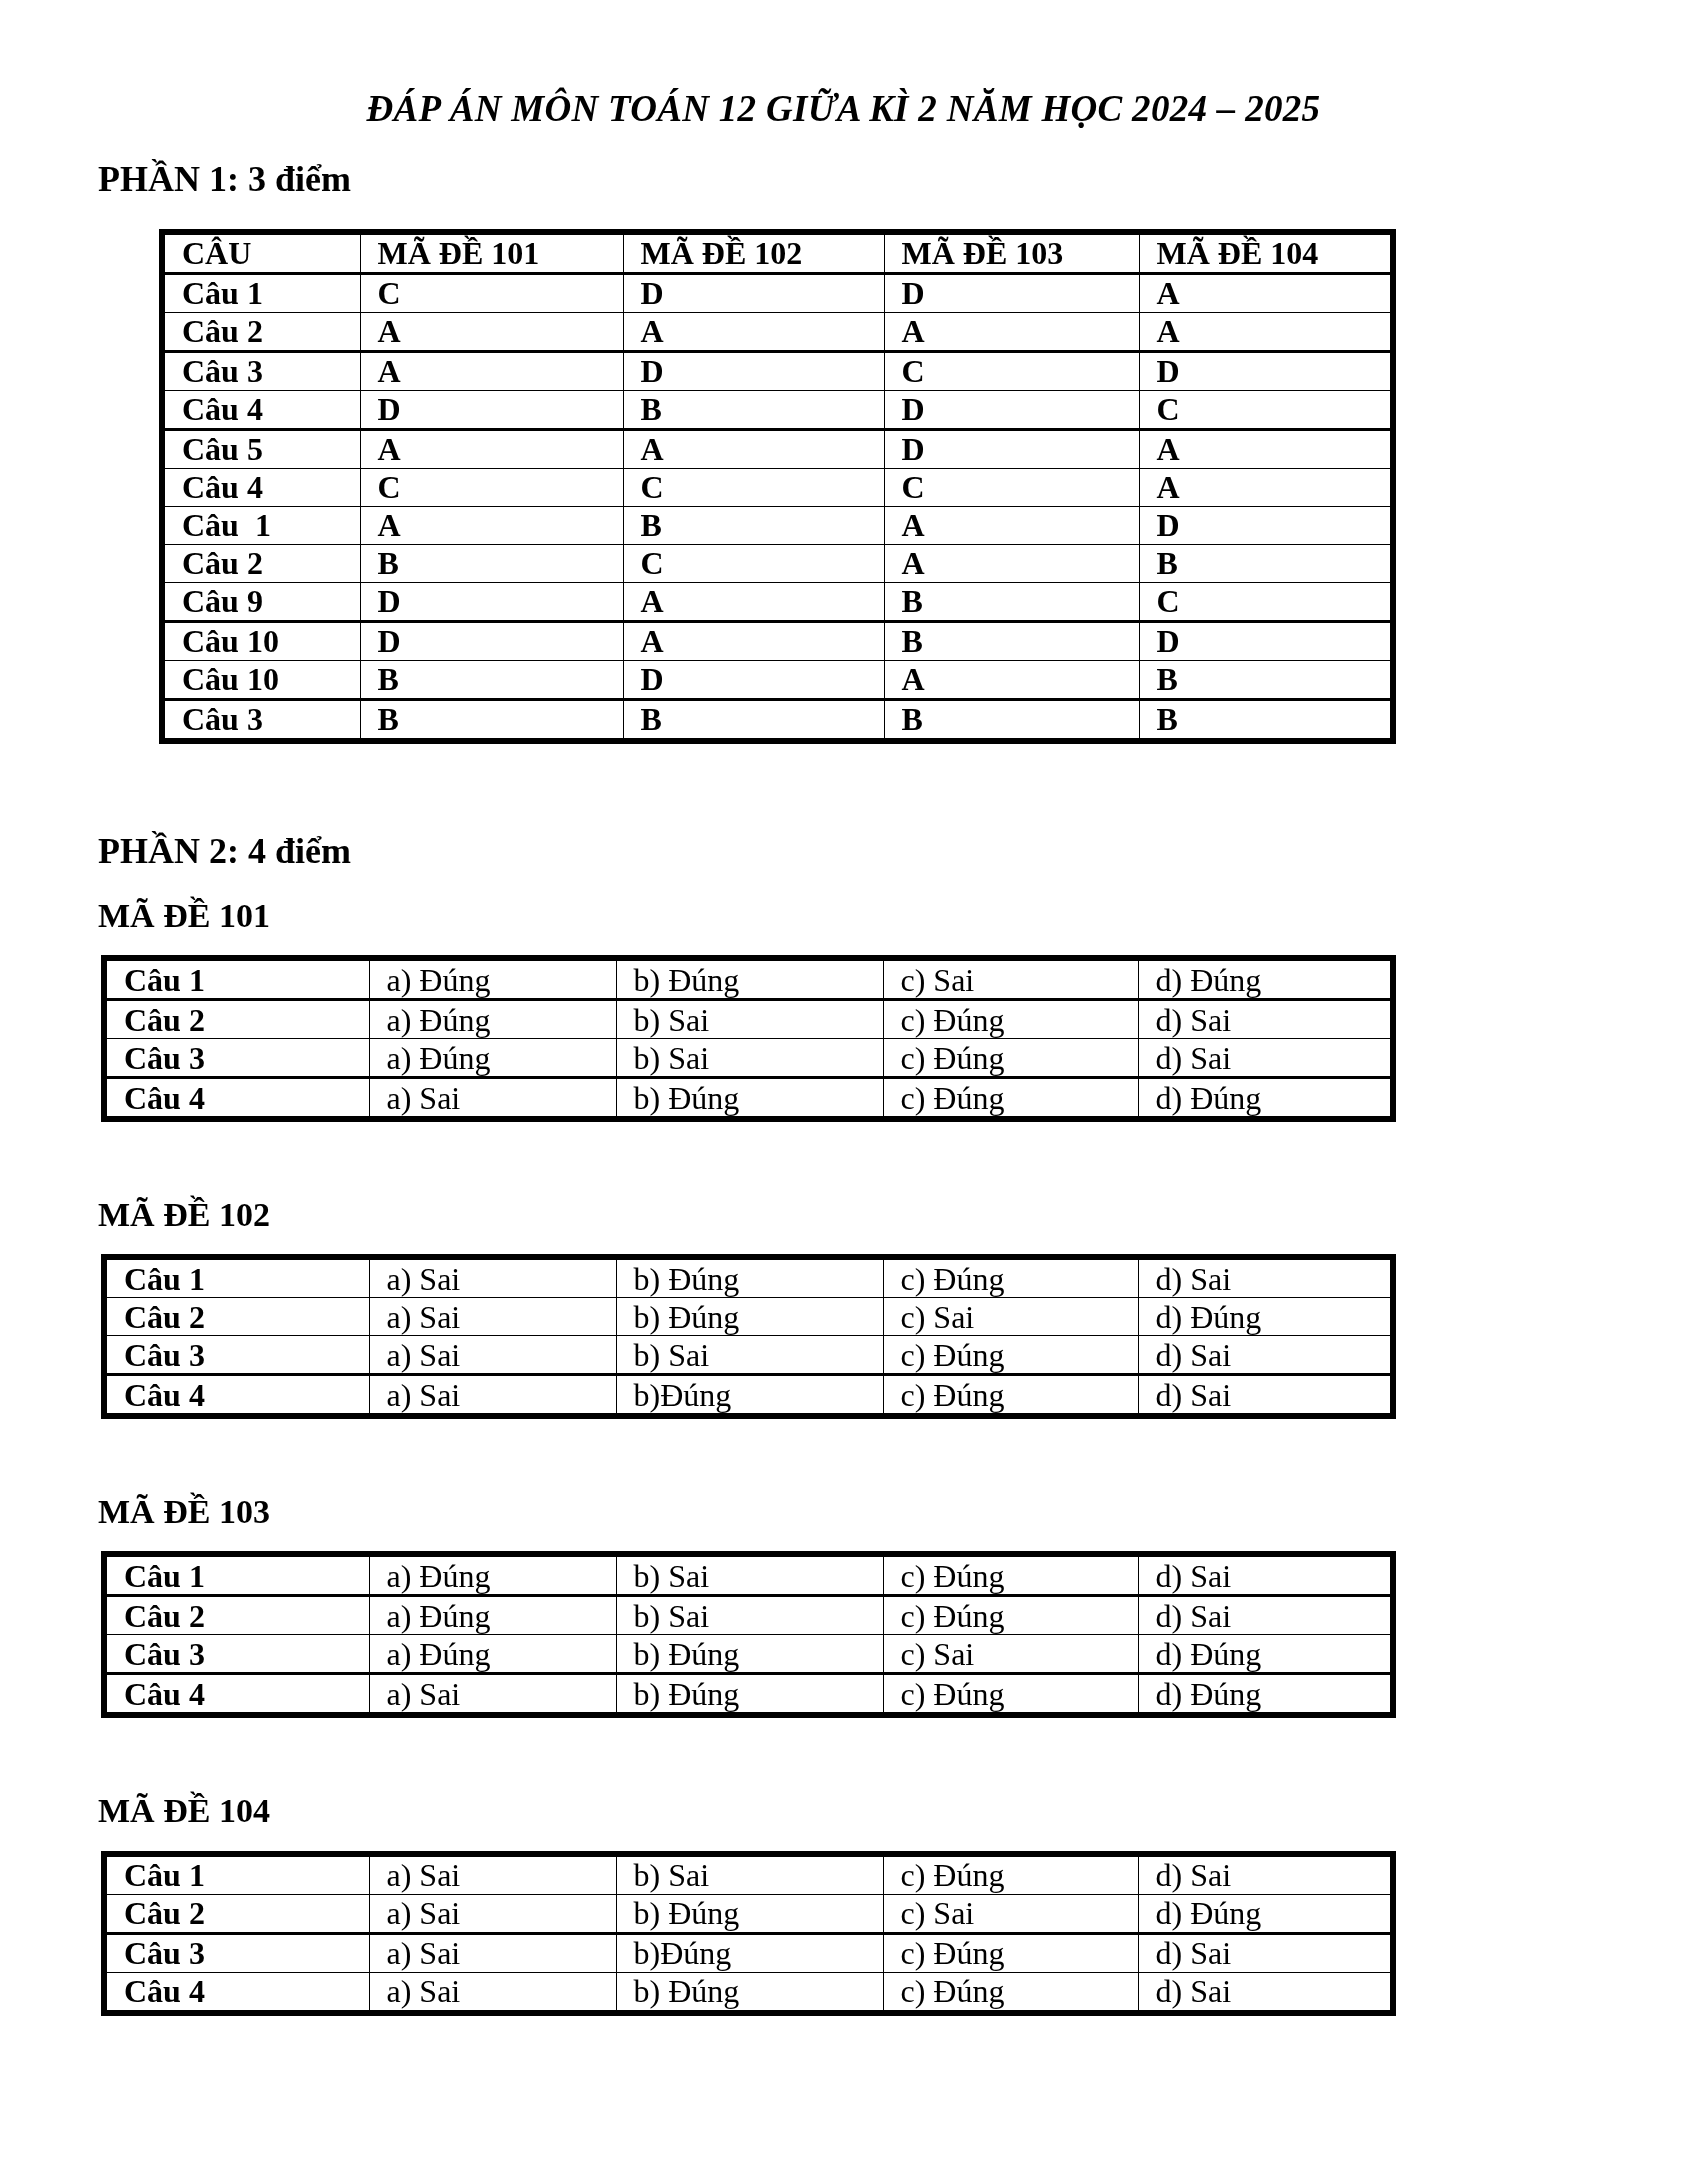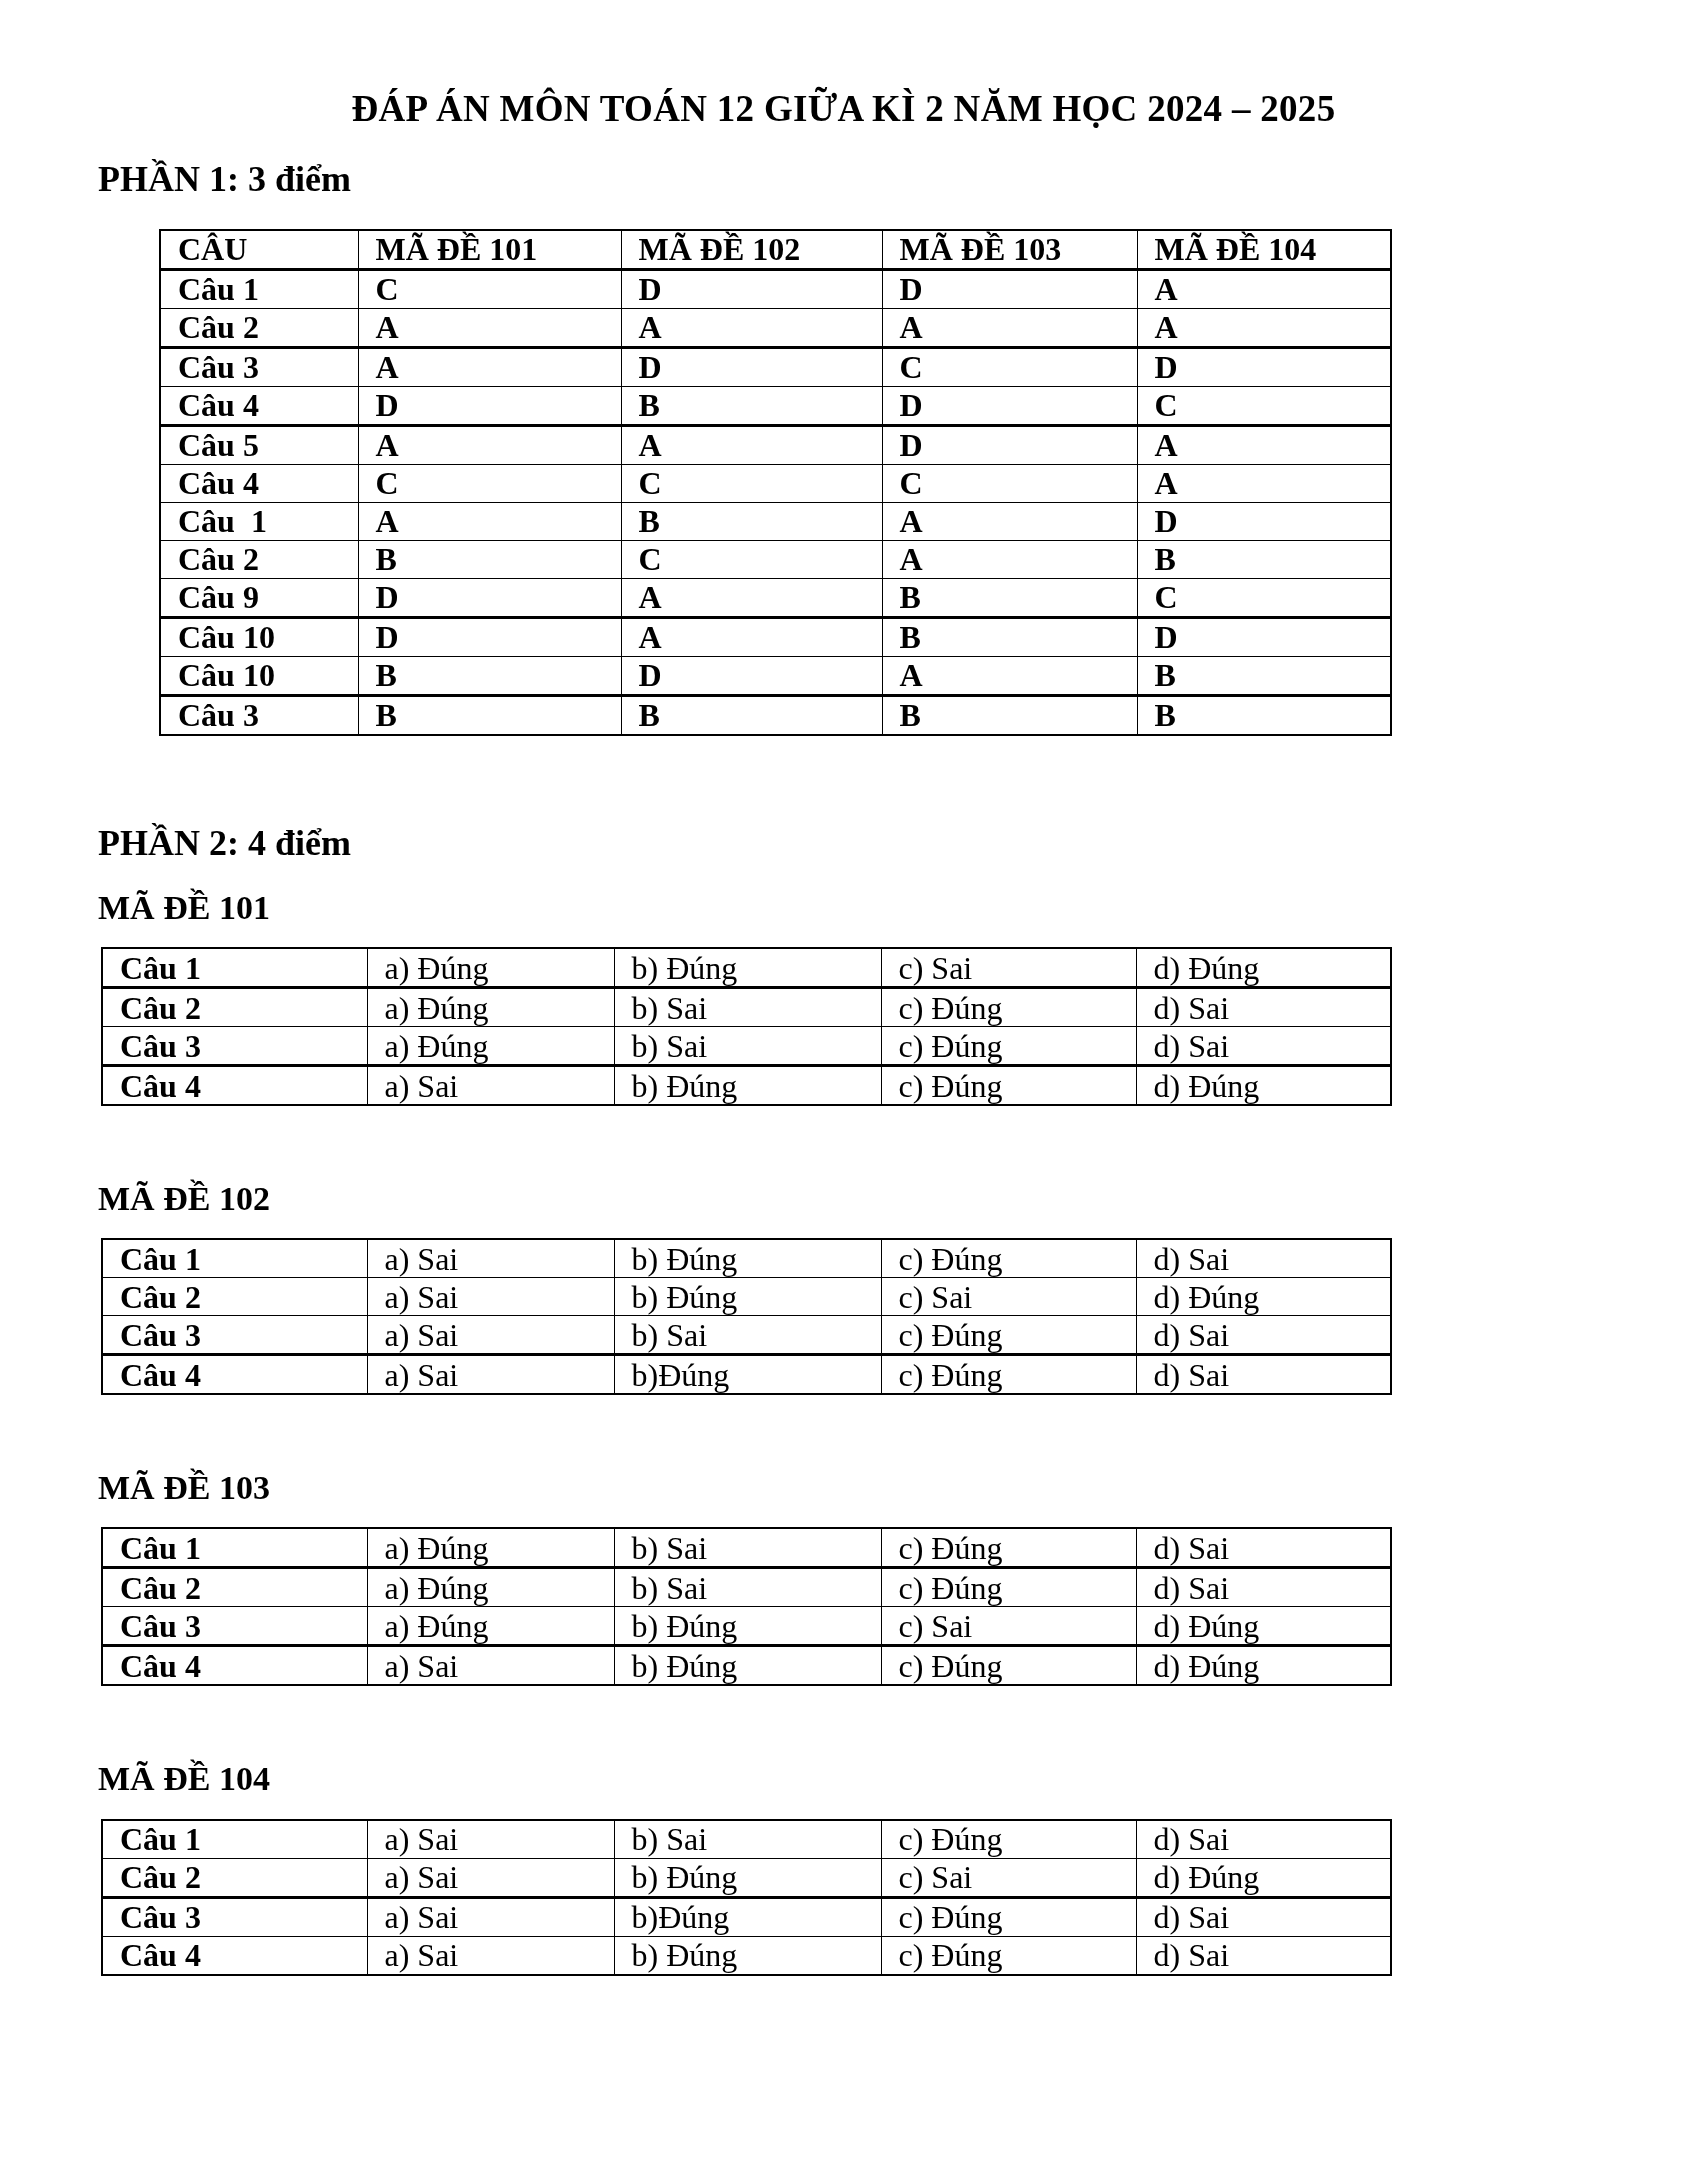--- a/index.html
+++ b/index.html
@@ -22,40 +22,41 @@
     box-sizing: border-box;
     overflow: hidden;
   }
   .title {
     margin: 0;
     text-align: center;
     font-size: 37px;
     font-weight: bold;
     line-height: 1.2;
     letter-spacing: 0.3px;
+    font-style: italic;
   }
   .section-heading {
     margin: 28px 0 0 98px;
     font-size: 36px;
     font-weight: bold;
     line-height: 1.15;
   }
   .code-heading {
     margin: 73px 0 0 98px;
     font-size: 34px;
     font-weight: bold;
     line-height: 1.15;
   }
   .code-heading.first {
     margin-top: 24px;
   }
   table.doc-table {
     border-collapse: collapse;
     table-layout: fixed;
-    border: 2px solid #000000;
+    border: 6px solid #000000;
   }
   table.t1 {
     margin: 28px 0 0 159px;
     width: 1231px;
   }
   table.t2 {
     margin: 20px 0 0 101px;
     width: 1289px;
   }
   .doc-table th,

